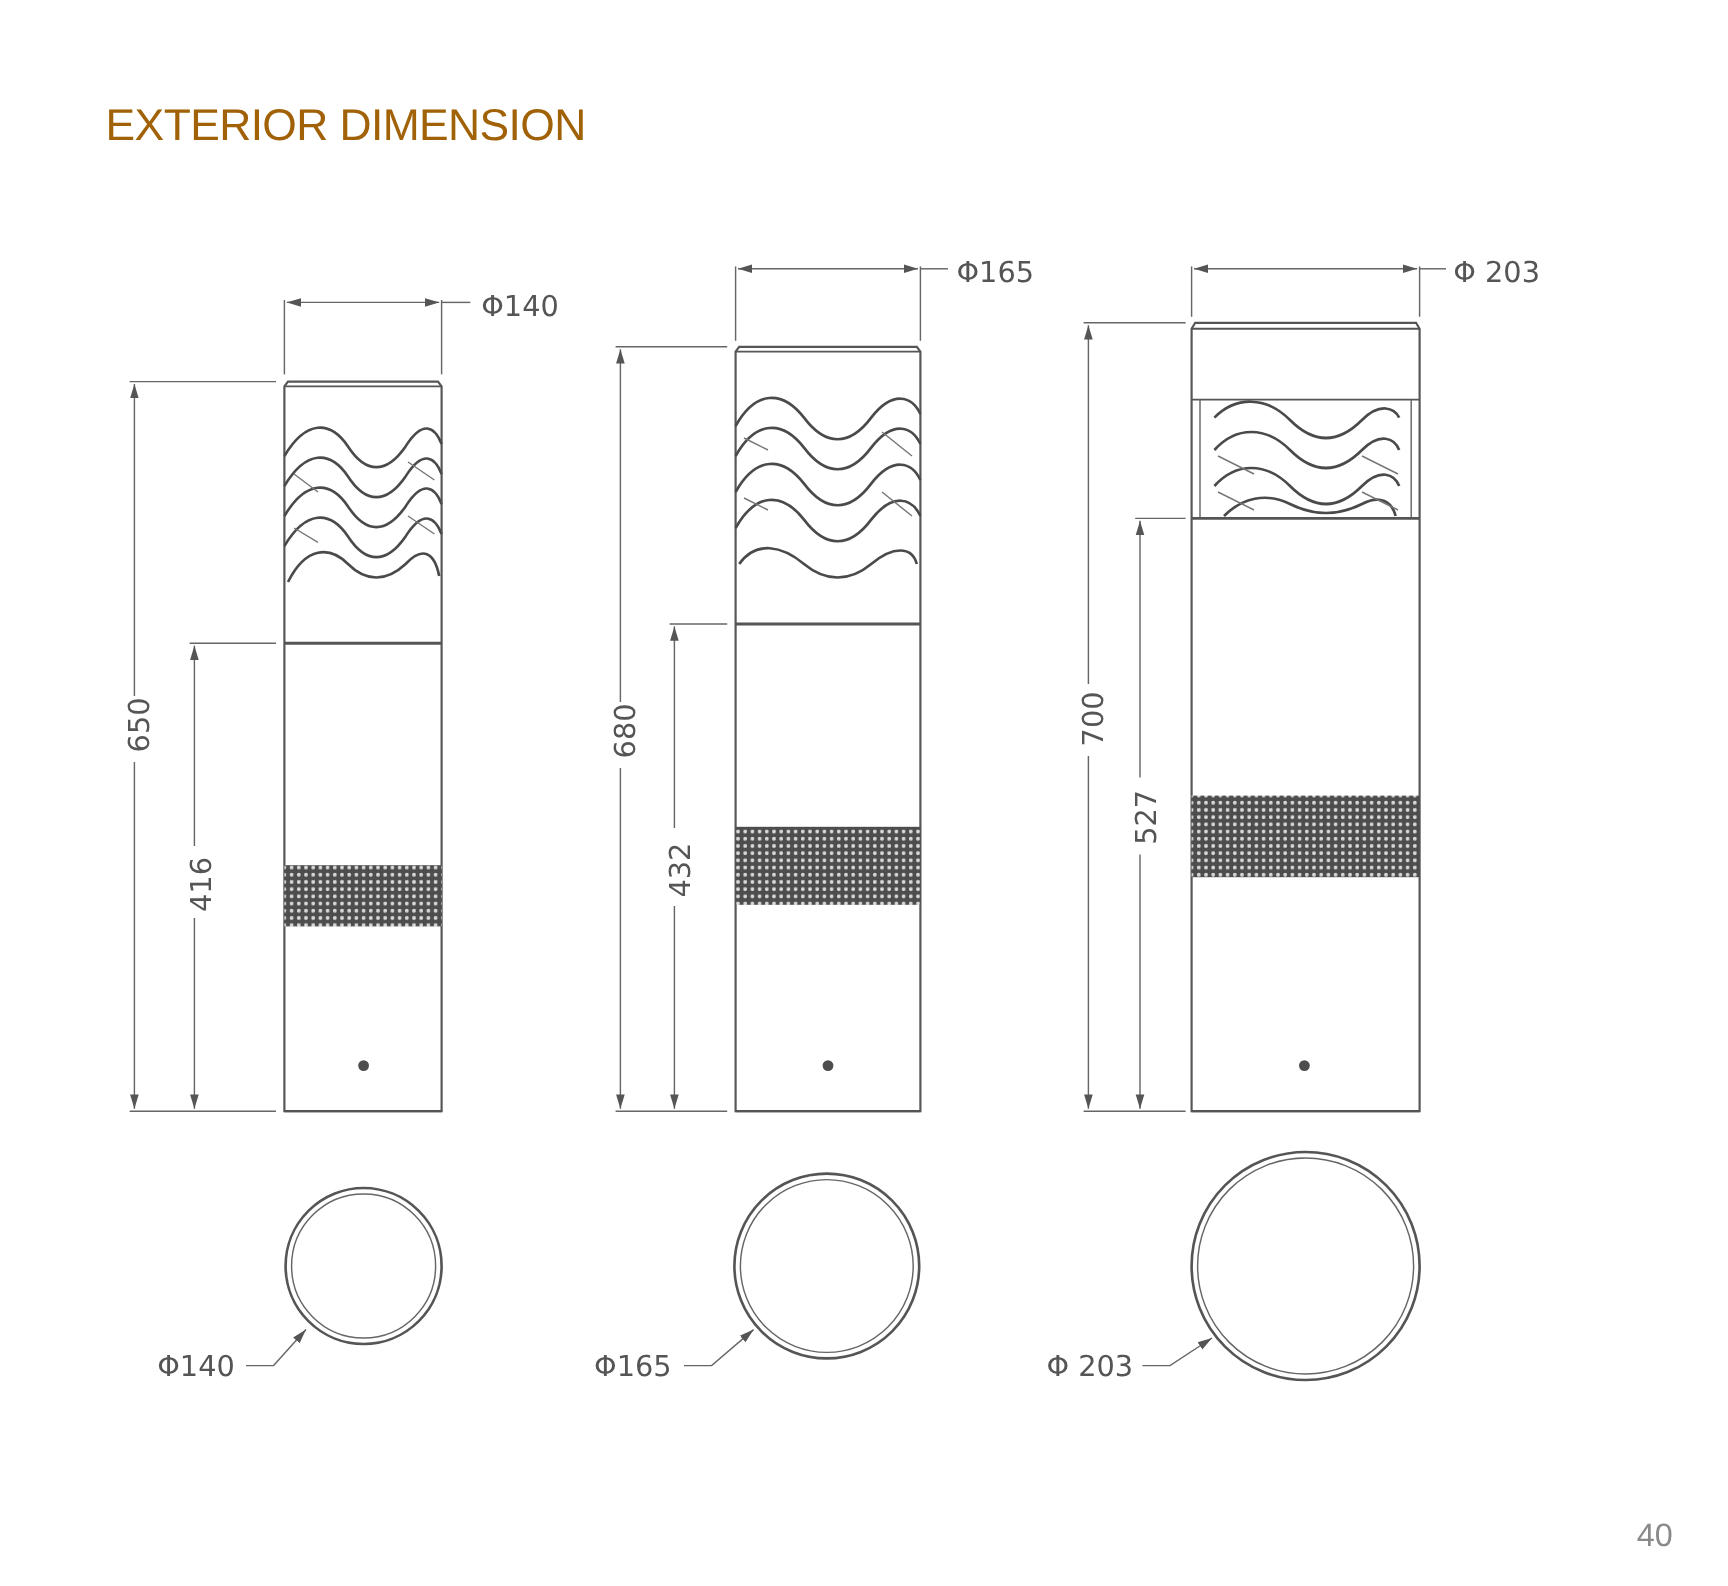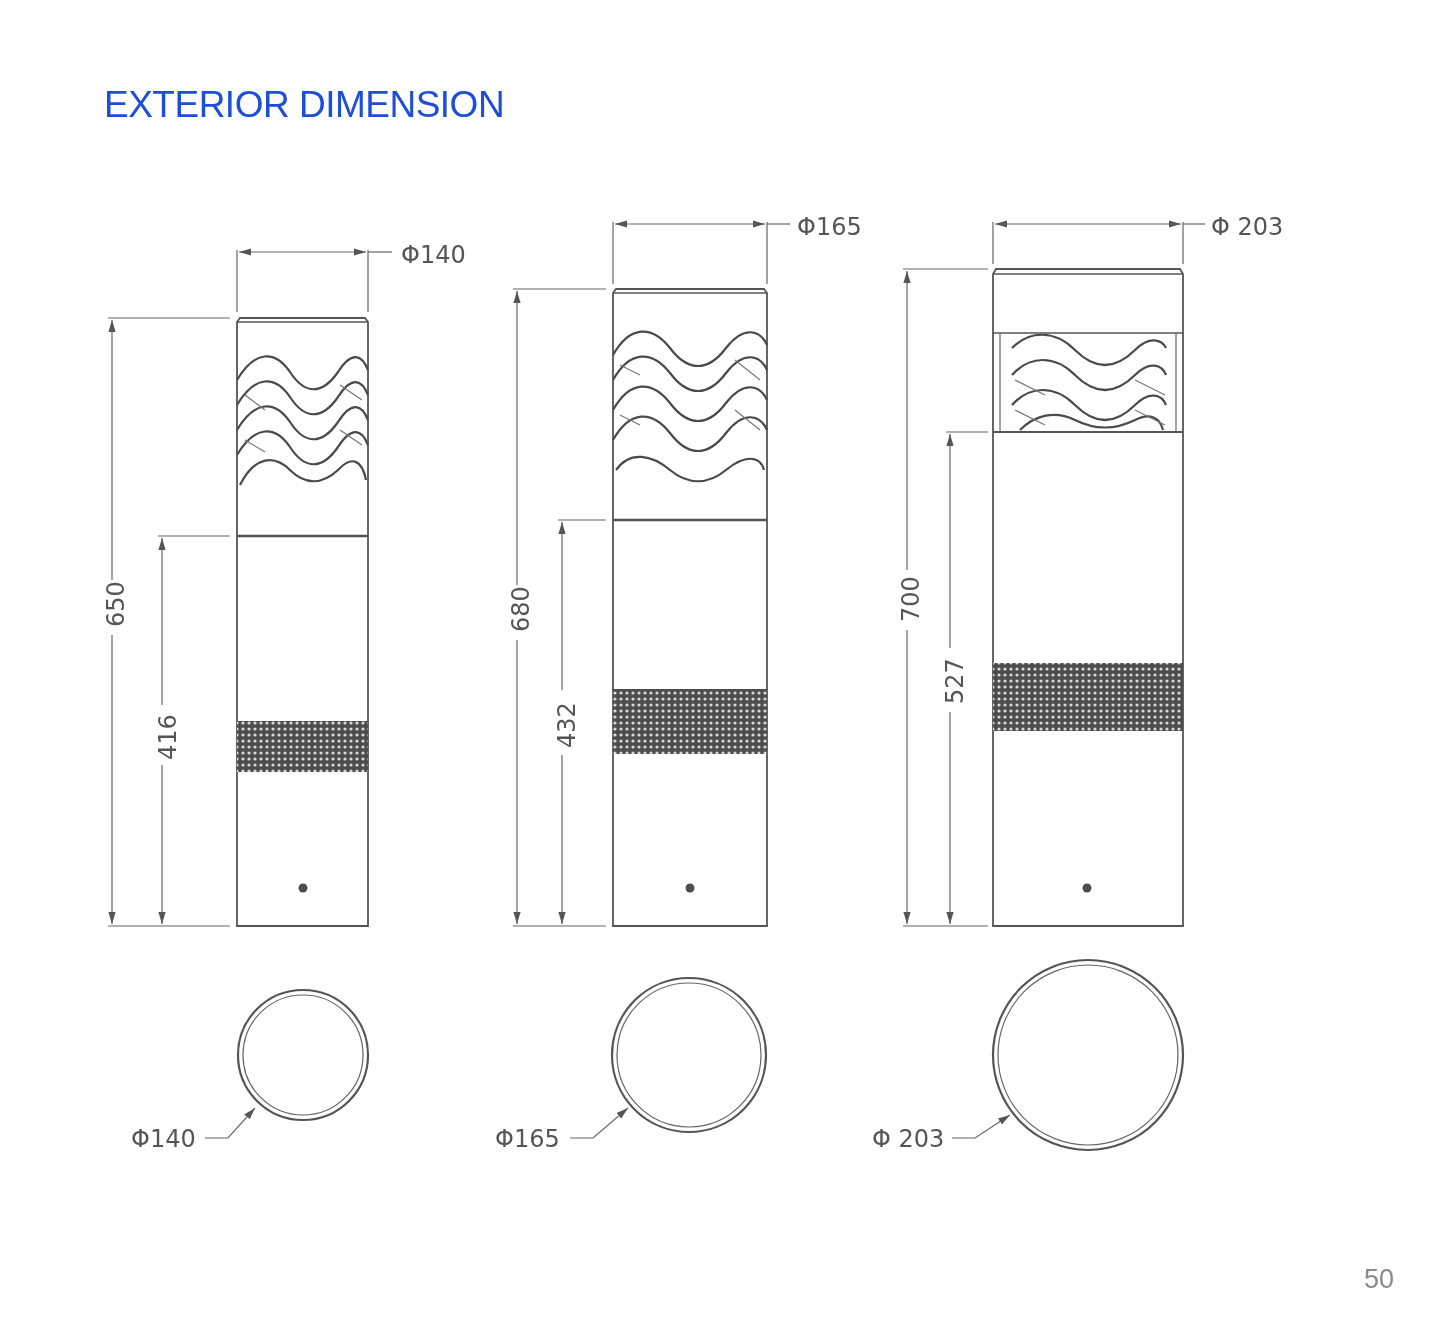--- a/index.html
+++ b/index.html
@@ -1,18 +1,18 @@
 <!DOCTYPE html>
 <html><head>
 <meta charset="utf-8">
 <style>
   html, body { margin: 0; padding: 0; background: #ffffff; }
   body { width: 1440px; height: 1322px; position: relative; overflow: hidden;
          font-family: "Liberation Sans", "DejaVu Sans", sans-serif; }
-  .page-title { position: absolute; left: 104px; top: 84px; font-size: 37px; color: #1d4ed8;
+  .page-title { position: absolute; left: 88px; top: 84px; font-size: 37px; color: #a16207;
                 letter-spacing: -0.5px; font-weight: normal; margin: 0; }
   .page-number { position: absolute; left: 1364px; top: 1264px; font-size: 27px; color: #8a8a8a; }
   svg.drawing { position: absolute; left: 0; top: 0; }
   .ln { stroke: #555; stroke-width: 1.6; fill: none; }
   .thin { stroke: #666; stroke-width: 1.2; fill: none; }
   .body { stroke: #555; stroke-width: 1.8; fill: #fff; }
   .wave { stroke: #4a4a4a; stroke-width: 2.2; fill: none; }
   .wave-in { stroke: #777; stroke-width: 1.2; fill: none; }
   .dim-text { font-family: "DejaVu Sans", sans-serif; font-size: 24px; fill: #555; }
   .arrow { fill: #555; }
@@ -156,13 +156,13 @@
   </g>
 
   <g>
     <circle cx="1088" cy="1055" r="95" class="ln" style="stroke-width:2.2"></circle>
     <circle cx="1088" cy="1055" r="90" class="thin"></circle>
     <polyline class="thin" points="952,1138 975,1138 1010,1115" marker-end="url(#arr)"></polyline>
     <text class="dim-text" x="872" y="1147">Φ 203</text>
   </g>
 </svg>
 
-<div class="page-number">50</div>
+<div class="page-number">40</div>
 
 </body></html>

